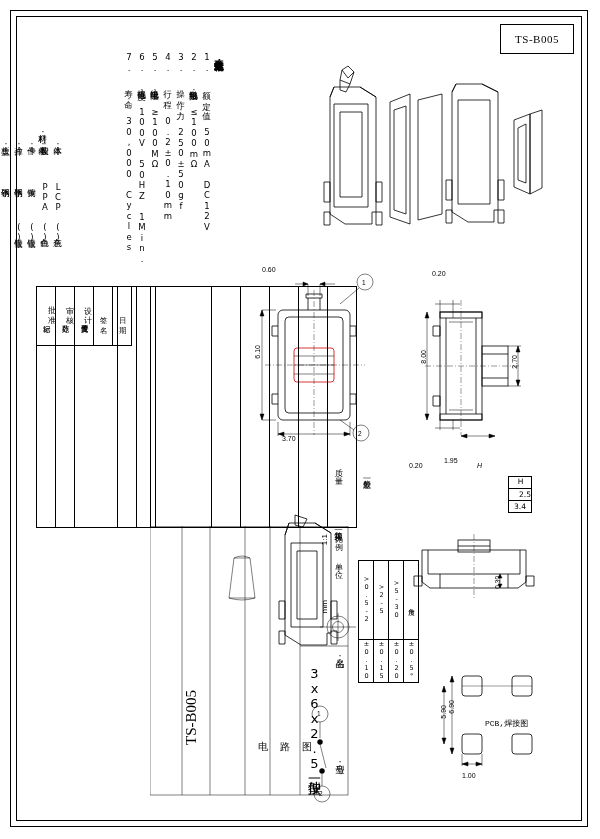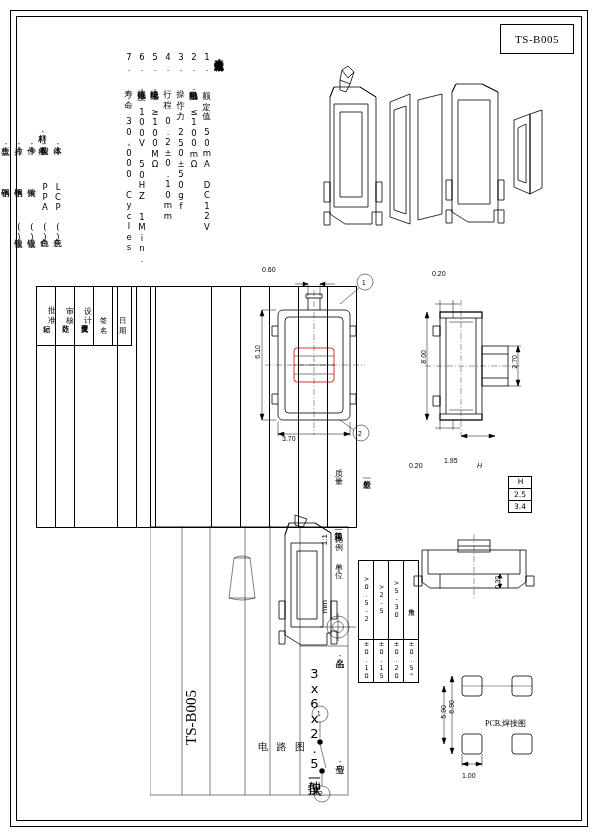--- a/index.html
+++ b/index.html
@@ -98,21 +98,21 @@
     font-size: 7px;
     font-family: "Liberation Sans", sans-serif;
     color: #000;
     white-space: nowrap;
   }
   .lbl.vup {
     writing-mode: vertical-rl;
     transform: rotate(180deg);
   }
   .lbl.cn {
-    font-family: Liberation Serif, serif;
+    font-family: Liberation Mono, monospace;
   }
   .lbl.cnv {
     font-family: "DejaVu Sans", sans-serif;
     writing-mode: vertical-rl;
     text-orientation: upright;
   }
 
   
   .tb {
     position: absolute;
@@ -360,21 +360,21 @@
   <div class="lbl" style="left:409px; top:462px;">0.20</div>
   <div class="lbl" style="left:444px; top:457px;">1.95</div>
   <div class="lbl" style="left:477px; top:462px; font-style:italic;">H</div>
 
   <table class="tb" style="left:508px; top:476px; width:24px;">
     <tbody>
         <tr>
           <td style="height:11px; width:24px;"><span class="cellv">H</span></td>
         </tr>
     <tr>
-          <td style="height:11px;">2.5</td>
+          <td style="height:11px;text-align:right;">2.5</td>
         </tr>
     <tr>
           <td style="height:11px;">3.4</td>
         </tr>
   </tbody>
     </table>
 
   <svg width="150" height="80" style="position:absolute; left:400px; top:530px;">
     <g class="part">
       <path d="M22,20 L22,52 L30,58 L118,58 L126,52 L126,20 Z"></path>

